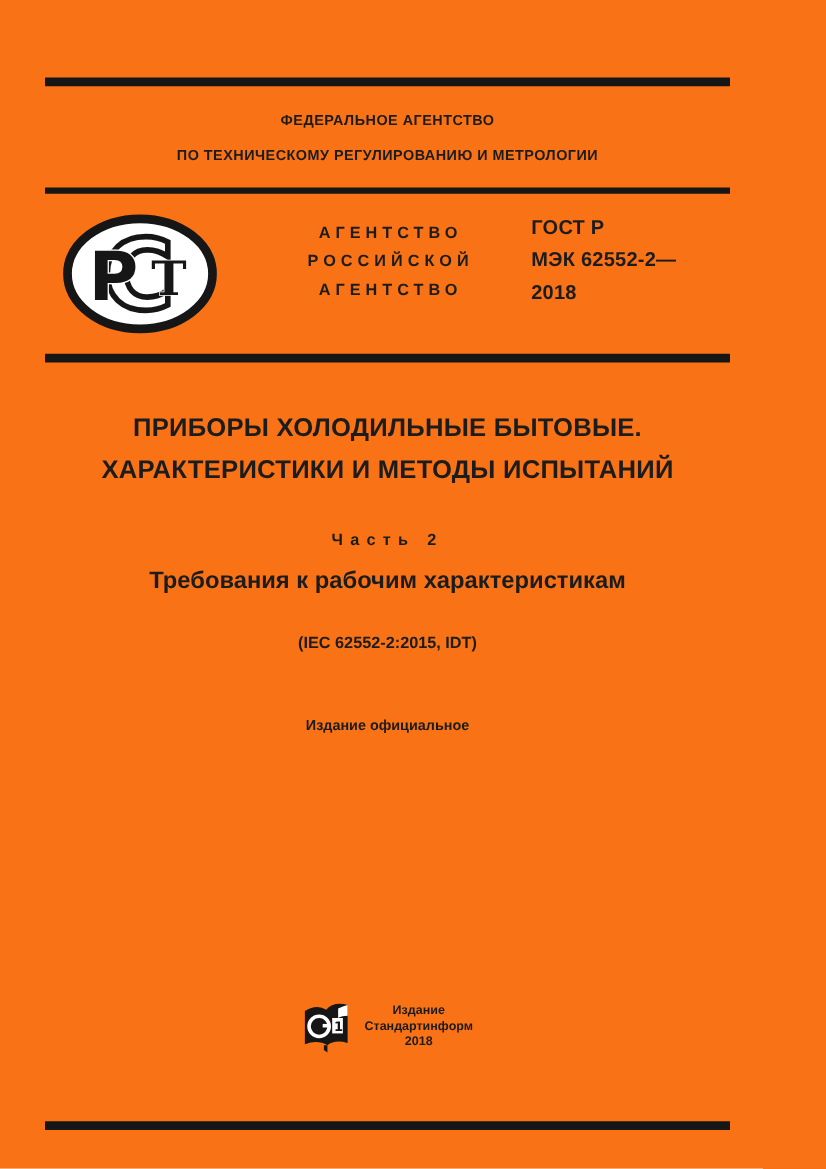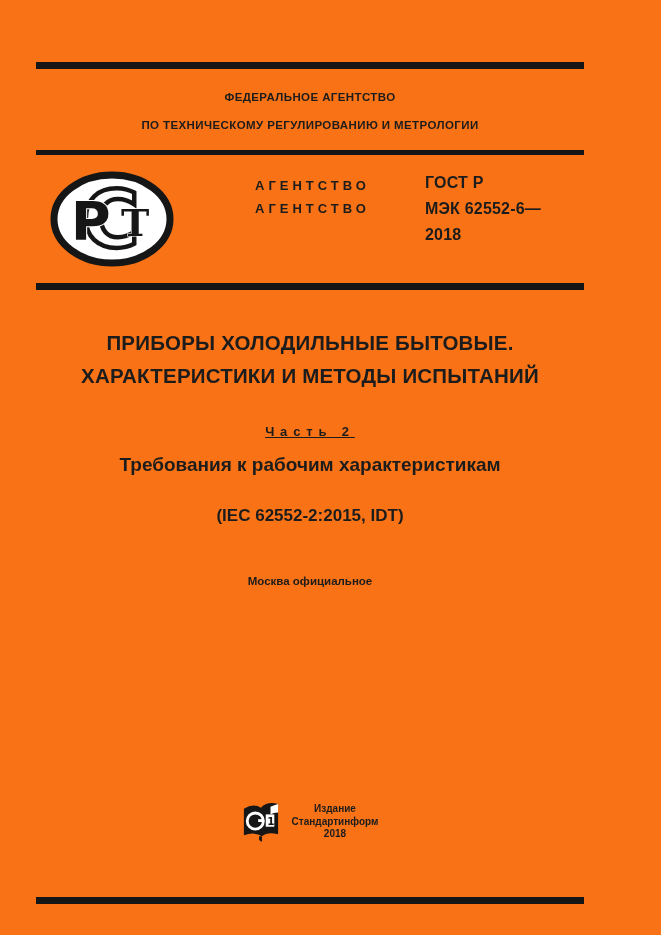--- a/index.html
+++ b/index.html
@@ -15,23 +15,23 @@
   .agency{font-weight:bold;font-size:11.5px;letter-spacing:0.4px;}
   .std-type{
     position:absolute;left:195px;top:174px;width:235px;text-align:center;
     font-weight:bold;font-size:13px;letter-spacing:4px;line-height:23px;
   }
   .designation{
     position:absolute;left:425px;top:170px;width:170px;text-align:left;
     font-weight:bold;font-size:16px;line-height:26px;letter-spacing:0.2px;
   }
   .main-title{font-weight:bold;font-size:20.5px;line-height:33px;letter-spacing:0.2px;}
-  .part-line{font-weight:bold;font-size:13px;letter-spacing:0.45em;text-decoration:underline;}
+  .part-line{font-weight:bold;font-size:13px;letter-spacing:0.45em;}
   .subtitle{font-weight:bold;font-size:19px;}
-  .iec-ref{font-weight:bold;font-size:17px;}
+  .iec-ref{font-weight:bold;font-size:13px;}
   .edition{font-weight:bold;font-size:11.5px;}
   .imprint{
     position:absolute;left:36px;top:801px;width:548px;
     display:flex;justify-content:center;align-items:center;gap:12px;
   }
   .imprint-text{font-weight:bold;font-size:10px;line-height:12.5px;text-align:center;}
   .logo-rst{position:absolute;left:49px;top:170px;}
 </style>
 </head>
 <body>
@@ -49,43 +49,44 @@
     <svg width="126" height="98" viewBox="0 0 126 98">
       <ellipse cx="63" cy="49" rx="58" ry="44" fill="#ffffff" stroke="#161616" stroke-width="7"></ellipse>
       <text x="33" y="77" font-family="DejaVu Sans, sans-serif" font-weight="bold" font-size="78" fill="#ffffff" stroke="#161616" stroke-width="4.5">С</text>
       <text x="22" y="70" font-family="DejaVu Sans, sans-serif" font-weight="bold" font-size="54" fill="#161616" stroke="#ffffff" stroke-width="2" paint-order="stroke">Р</text>
       <text x="72" y="66" font-family="DejaVu Serif, serif" font-weight="bold" font-size="38" fill="#161616" stroke="#ffffff" stroke-width="1.2" paint-order="stroke">Т</text>
     </svg>
   </div>
 
   <div class="std-type">
     <div>АГЕНТСТВО</div>
+    <div>РОССИЙСКОЙ</div>
     <div>АГЕНТСТВО</div>
   </div>
 
   <div class="designation">
     <div>ГОСТ Р</div>
-    <div>МЭК 62552-6—</div>
+    <div>МЭК 62552-2—</div>
     <div>2018</div>
   </div>
 
   <div class="rule thick" style="top:283px;"></div>
 
   <div class="centered main-title" style="top:326px;">
     <div>ПРИБОРЫ ХОЛОДИЛЬНЫЕ БЫТОВЫЕ.</div>
     <div>ХАРАКТЕРИСТИКИ И МЕТОДЫ ИСПЫТАНИЙ</div>
   </div>
 
   <div class="centered part-line" style="top:424px;">Часть 2</div>
 
   <div class="centered subtitle" style="top:454px;">Требования к рабочим характеристикам</div>
 
   <div class="centered iec-ref" style="top:506px;">(IEC 62552-2:2015, IDT)</div>
 
-  <div class="centered edition" style="top:575px;">Москва официальное</div>
+  <div class="centered edition" style="top:575px;">Издание официальное</div>
 
   <div class="imprint">
     <svg width="38" height="42" viewBox="0 0 40 44">
       <path d="M2 8 Q12 2 20 7 Q26 0 38 3 L38 35 Q27 32 21 37 Q13 32 2 36 Z" fill="#161616"></path>
       <path d="M30 6 Q34 4 38 3 L38 12 Q33 12 30 14 Z" fill="#ffffff"></path>
       <circle cx="14" cy="21" r="8.5" fill="none" stroke="#ffffff" stroke-width="3"></circle>
       <rect x="17" y="19" width="6" height="3" fill="#ffffff"></rect>
       <rect x="25" y="14" width="9" height="13" fill="#ffffff"></rect>
       <text x="26.5" y="25" font-family="DejaVu Sans, sans-serif" font-weight="bold" font-size="11" fill="#161616">1</text>
       <path d="M18 37 L21 37 L21 43 L18 41 Z" fill="#161616"></path>

